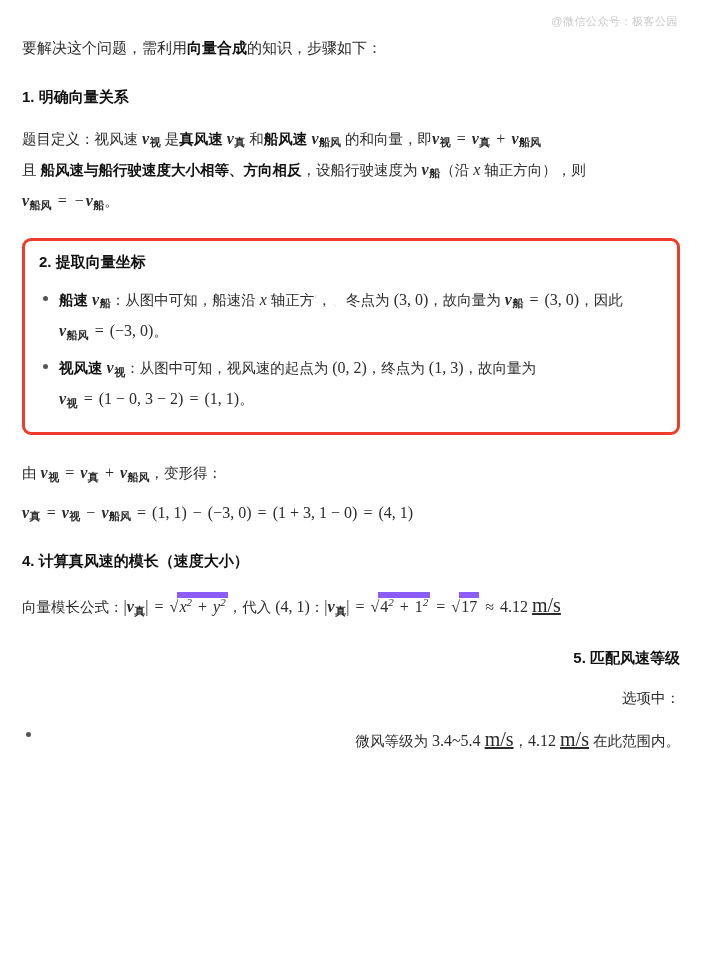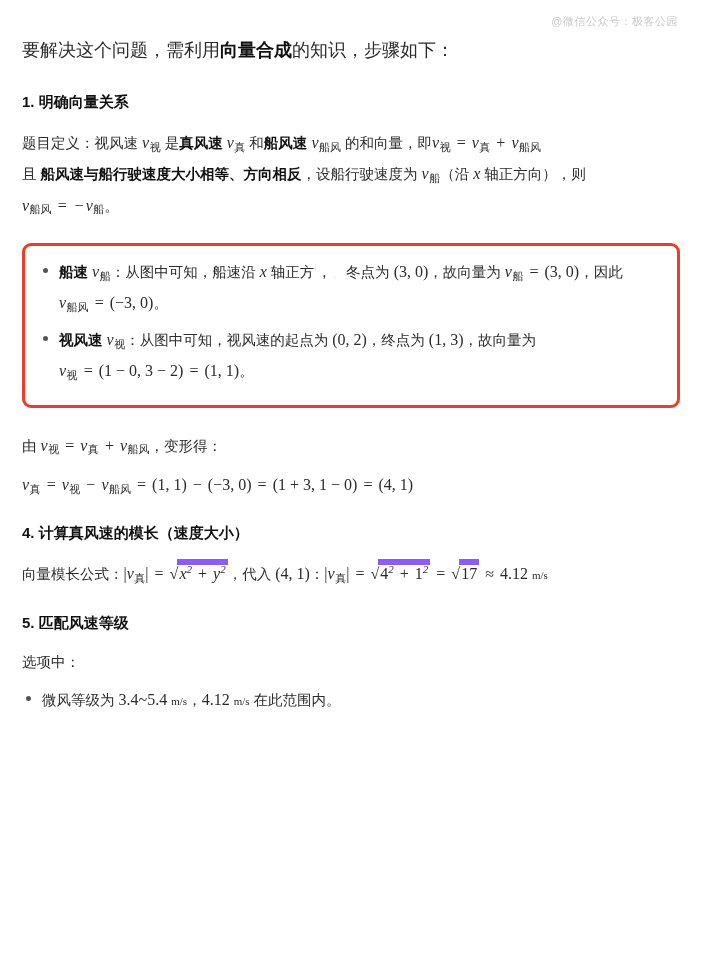--- a/index.html
+++ b/index.html
@@ -25,21 +25,21 @@
   .watermark {
     position: absolute;
     top: 14px;
     right: 24px;
     font-size: 11px;
     color: #c9c9c9;
     letter-spacing: 0.5px;
     white-space: nowrap;
   }
   .intro {
-    font-size: 18px;
+    font-size: 15px;
     line-height: 1.6;
     margin: 6px 0 26px 0;
     color: #2b2b2b;
   }
   .b { font-weight: bold; color: #111; }
   .sec-title {
     font-size: 15px;
     font-weight: bold;
     color: #111;
     margin: 0 0 14px 0;
@@ -53,21 +53,21 @@
   }
   
   .m {
     font-family: "Liberation Serif", serif;
     font-style: italic;
     font-size: 16px;
   }
   .mb {
     font-family: "Liberation Serif", serif;
     font-style: italic;
-    font-weight: normal;
+    font-weight: bold;
     font-size: 16px;
   }
   .mr {
     font-family: "Liberation Serif", serif;
     font-style: normal;
     font-size: 16px;
   }
   .sub {
     font-size: 11px;
     font-style: normal;
@@ -118,22 +118,22 @@
     font-family: "Liberation Serif", serif;
     font-style: normal;
     font-size: 16px;
   }
   .radicand {
     border-top: 6px solid #8b5cf6;
     padding: 0 2px;
     margin-left: -1px;
   }
   .section { margin-bottom: 22px; margin-top: 12px; }
-  .section.tight { margin-bottom: 14px; }
-  .units { font-family: "Liberation Serif", serif; font-style: normal; font-size: 11px; }
+  .section.tight { margin-bottom: 14px; text-align: right; }
+  .units { font-family: "Liberation Serif", serif; font-style: normal; font-size: 20px; text-decoration: underline; }
   .final { font-size: 14.5px; line-height: 1.9; margin-top: 14px; }
   .ghost {
     color: #d9e4ef;
   }
 </style>
 </head>
 <body>
 
 <div class="page">
 
@@ -149,20 +149,24 @@
       <span>明确向量关系</span>
     </div>
     <p class="para">
       题目定义：视风速 <span class="mb">v<span class="sub">视</span></span> 是<span class="b">真风速</span> <span class="mb">v<span class="sub">真</span></span> 和<span class="b">船风速</span> <span class="mb">v<span class="sub">船风</span></span> 的和向量，即<span class="mb">v<span class="sub">视</span></span> <span class="op">=</span> <span class="mb">v<span class="sub">真</span></span> <span class="op">+</span> <span class="mb">v<span class="sub">船风</span></span><br>
       且 <span class="b">船风速与船行驶速度大小相等、方向相反</span>，设船行驶速度为 <span class="mb">v<span class="sub">船</span></span>（沿 <span class="m">x</span> 轴正方向），则<br>
       <span class="mb">v<span class="sub">船风</span></span> <span class="op">=</span> <span class="op">−</span><span class="mb">v<span class="sub">船</span></span>。
     </p>
   </div>
 
   <div class="hl-box">
+    <div class="sec-title">
+      <span>2.</span>
+      <span>提取向量坐标</span>
+    </div>
     <ul class="bullets">
       <li>
         <span class="b">船速</span> <span class="mb">v<span class="sub">船</span></span>：从图中可知，船速沿 <span class="m">x</span> 轴正方<span class="ghost">'</span>，<span class="ghost">、</span>冬点为 <span class="mr">(3, 0)</span>，故向量为 <span class="mb">v<span class="sub">船</span></span> <span class="op">=</span> <span class="mr">(3, 0)</span>，因此
         <span class="blk"><span class="mb">v<span class="sub">船风</span></span> <span class="op">=</span> <span class="mr">(−3, 0)</span>。</span>
       </li>
       <li>
         <span class="b">视风速</span> <span class="mb">v<span class="sub">视</span></span>：从图中可知，视风速的起点为 <span class="mr">(0, 2)</span>，终点为 <span class="mr">(1, 3)</span>，故向量为
         <span class="blk"><span class="mb">v<span class="sub">视</span></span> <span class="op">=</span> <span class="mr">(1 − 0, 3 − 2)</span> <span class="op">=</span> <span class="mr">(1, 1)</span>。</span>
       </li>
     </ul>

